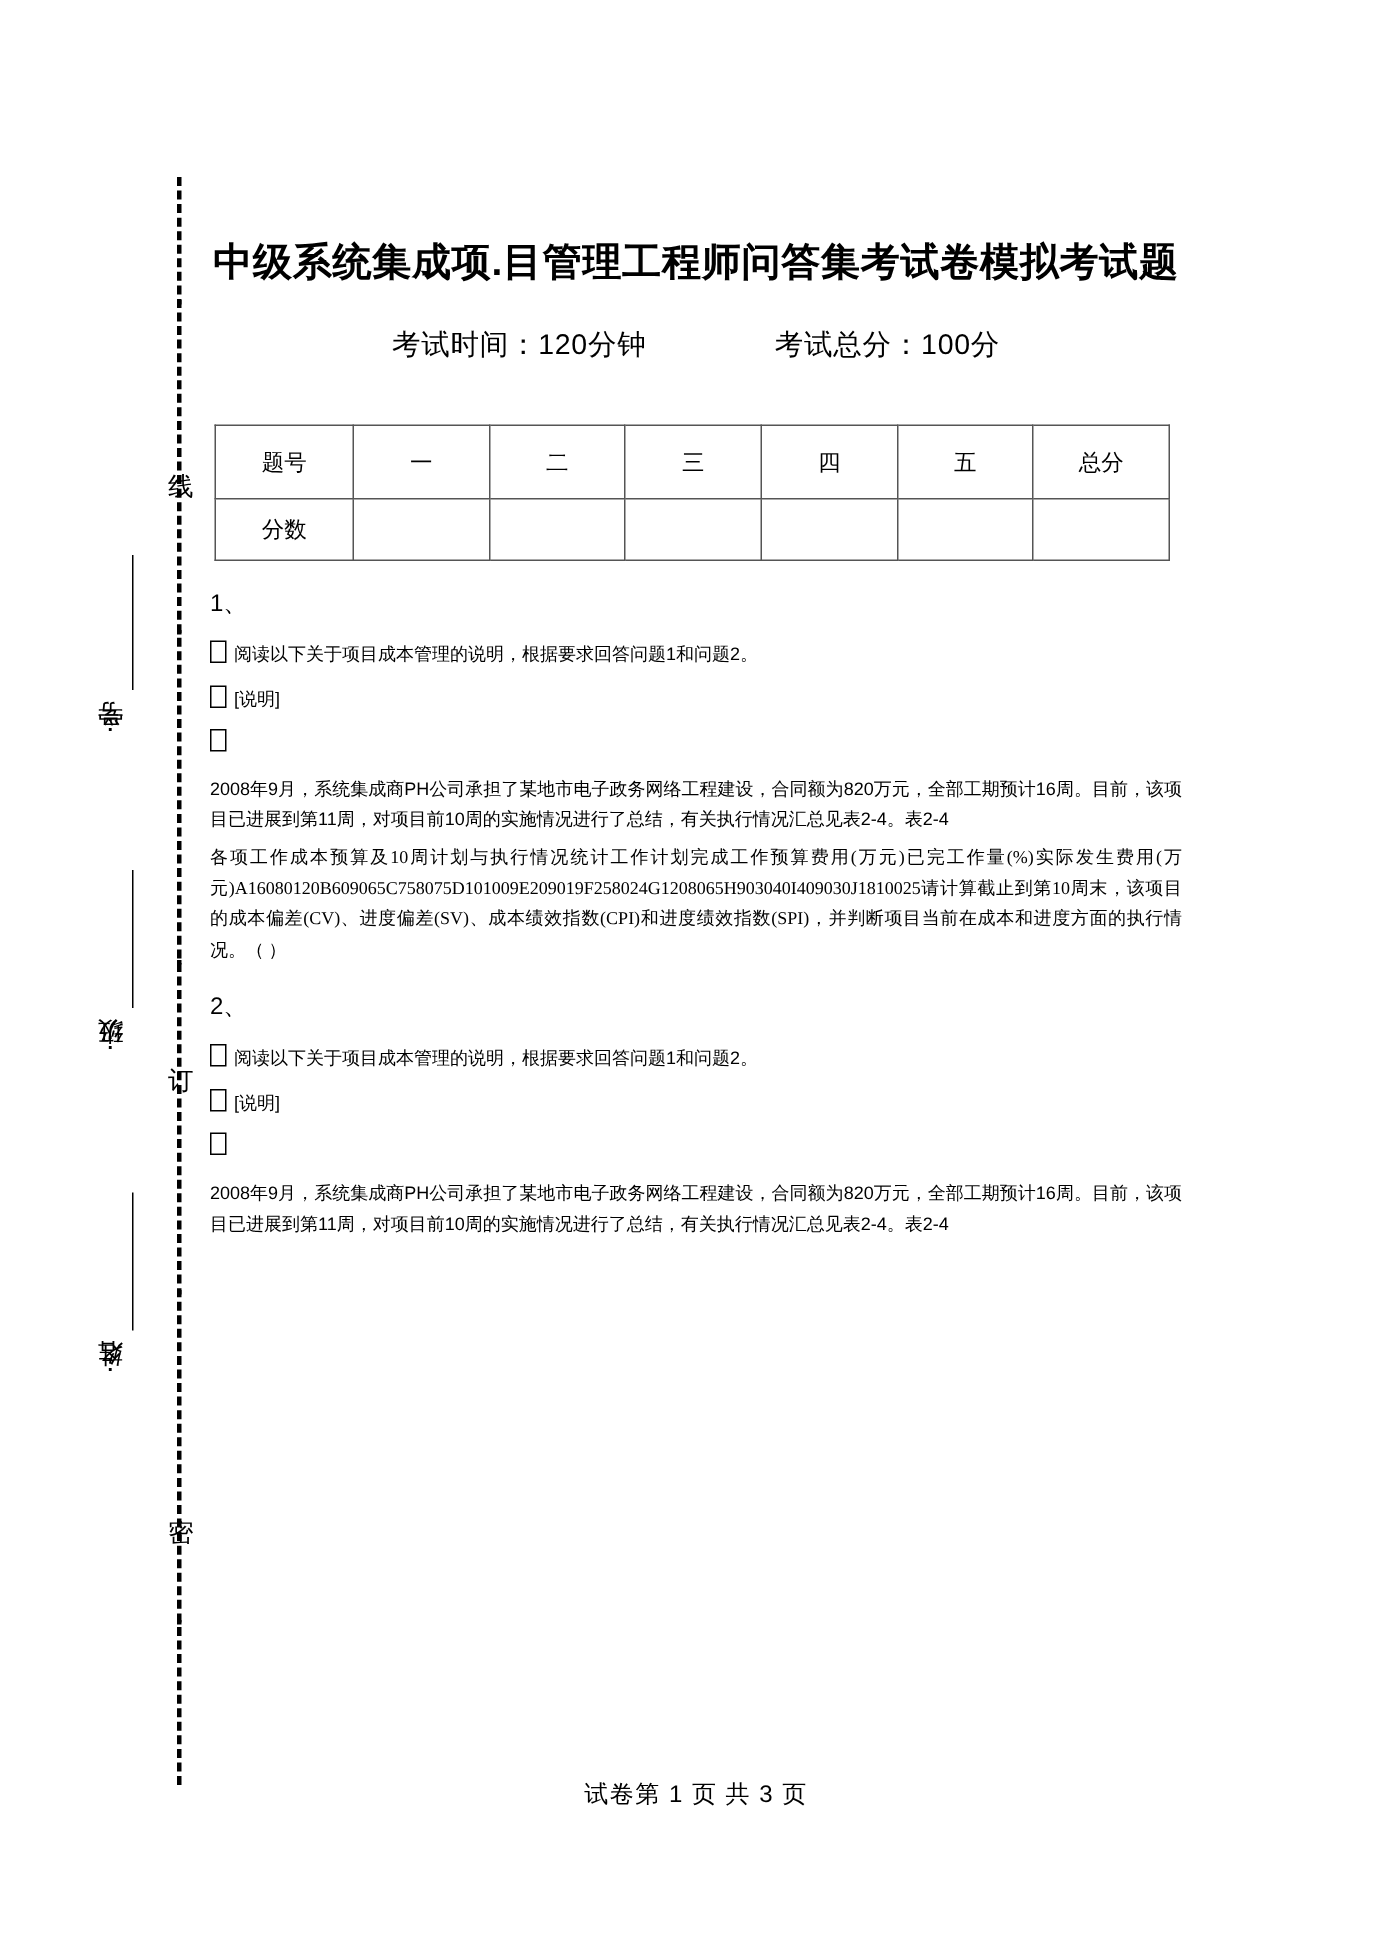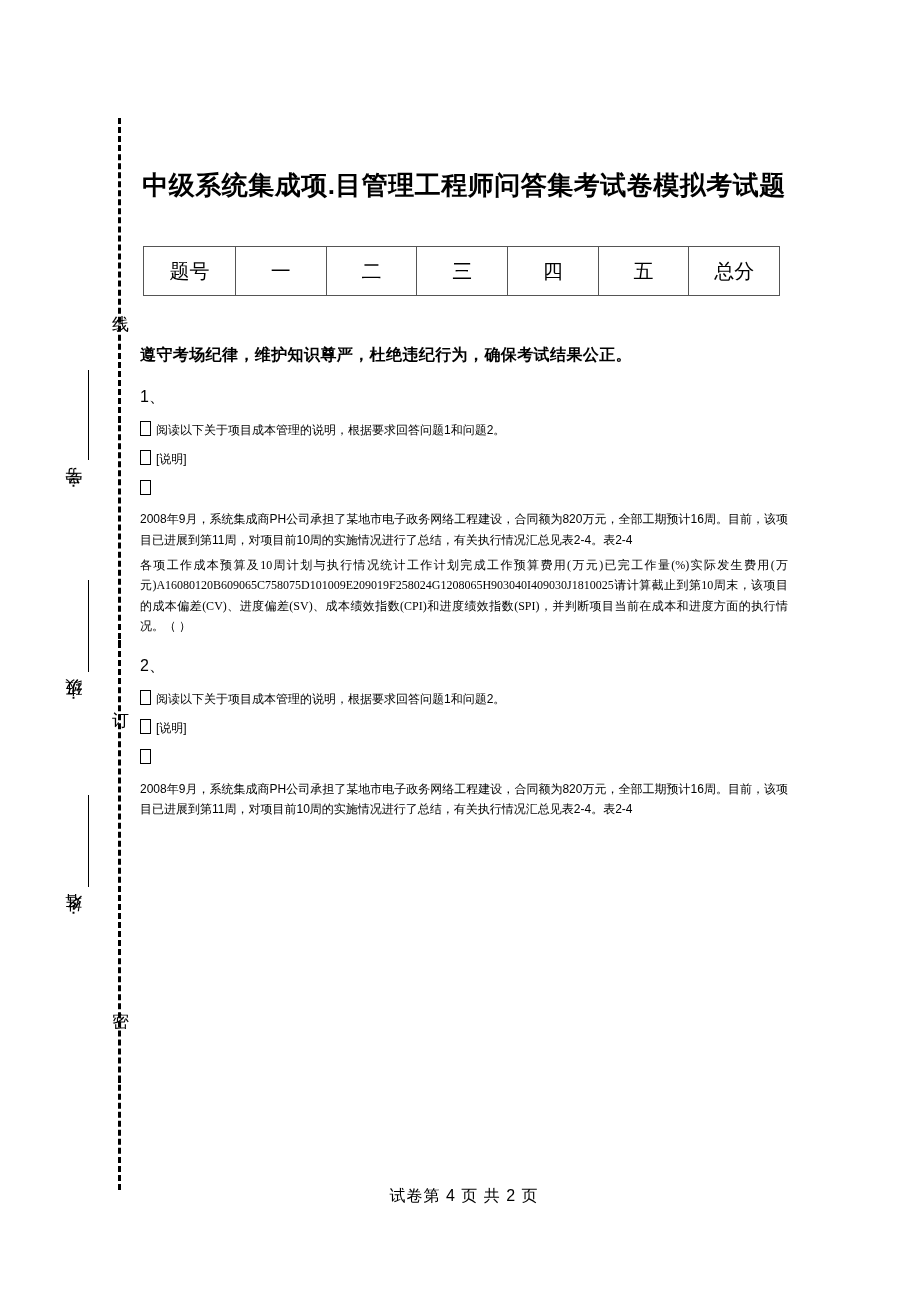--- a/index.html
+++ b/index.html
@@ -72,21 +72,21 @@
     position: absolute;
     left: 88px;
     width: 0;
     border-left: 1px solid #000;
   }
 
   
   .doc {
     position: absolute;
     left: 140px;
-    top: 16px;
+    top: 5px;
     width: 648px;
   }
   .title {
     margin: 0;
     padding-top: 148px;
     font-size: 26px;
     font-weight: bold;
     line-height: 1.62;
     text-align: center;
     letter-spacing: 0.5px;
@@ -102,21 +102,21 @@
 
   table.score {
     border-collapse: collapse;
     margin: 40px 0 0 3px;
     width: 637px;
     table-layout: fixed;
   }
   table.score td {
     border: 1px solid #555555;
     text-align: center;
-    font-size: 20px;
+    font-size: 15px;
     color: #000;
   }
   table.score tr.head td { height: 46px; }
   table.score tr.body td { height: 38px; }
   table.score td.first { width: 89px; }
 
   .notice {
     margin: 0;
     padding-top: 46px;
     font-size: 16px;
@@ -197,36 +197,49 @@
     <div class="vrule" style="top:580px;height:92px;"></div>
 
     <div class="vlabel" style="top:905px;">姓名：</div>
     <div class="vrule" style="top:795px;height:92px;"></div>
   </div>
 
   <div class="doc">
 
     <h1 class="title">中级系统集成项.目管理工程师问答集考试卷模拟考试题</h1>
 
+    <p class="subtitle">
+      <span>考试时间：120分钟</span>
+      <span class="gap"></span>
+      <span>考试总分：100分</span>
+    </p>
 
     <table class="score">
       <tbody>
           <tr class="head">
         <td class="first">题号</td>
         <td>一</td>
         <td>二</td>
         <td>三</td>
         <td>四</td>
         <td>五</td>
         <td>总分</td>
       </tr>
+      <tr class="body">
+        <td class="first">分数</td>
+        <td></td>
+        <td></td>
+        <td></td>
+        <td></td>
+        <td></td>
+        <td></td>
+      </tr>
     </tbody>
       </table>
 
-    <p class="notice">遵守考场纪律，维护知识尊严，杜绝违纪行为，确保考试结果公正。</p>
 
     <p class="qnum">1、</p>
     <p class="line">
       <span class="tofu"></span><span>阅读以下关于项目成本管理的说明，根据要求回答问题1和问题2。</span>
     </p>
     <p class="line">
       <span class="tofu"></span><span>[说明]</span>
     </p>
     <p class="line">
       <span class="tofu bare"></span>
@@ -241,15 +254,15 @@
     <p class="line">
       <span class="tofu"></span><span>[说明]</span>
     </p>
     <p class="line">
       <span class="tofu bare"></span>
     </p>
     <p class="para">2008年9月，系统集成商PH公司承担了某地市电子政务网络工程建设，合同额为820万元，全部工期预计16周。目前，该项目已进展到第11周，对项目前10周的实施情况进行了总结，有关执行情况汇总见表2-4。表2-4</p>
 
   </div>
 
-  <div class="footer">试卷第 4 页 共 2 页</div>
+  <div class="footer">试卷第 1 页 共 3 页</div>
 
 </div>
 
 </body></html>

